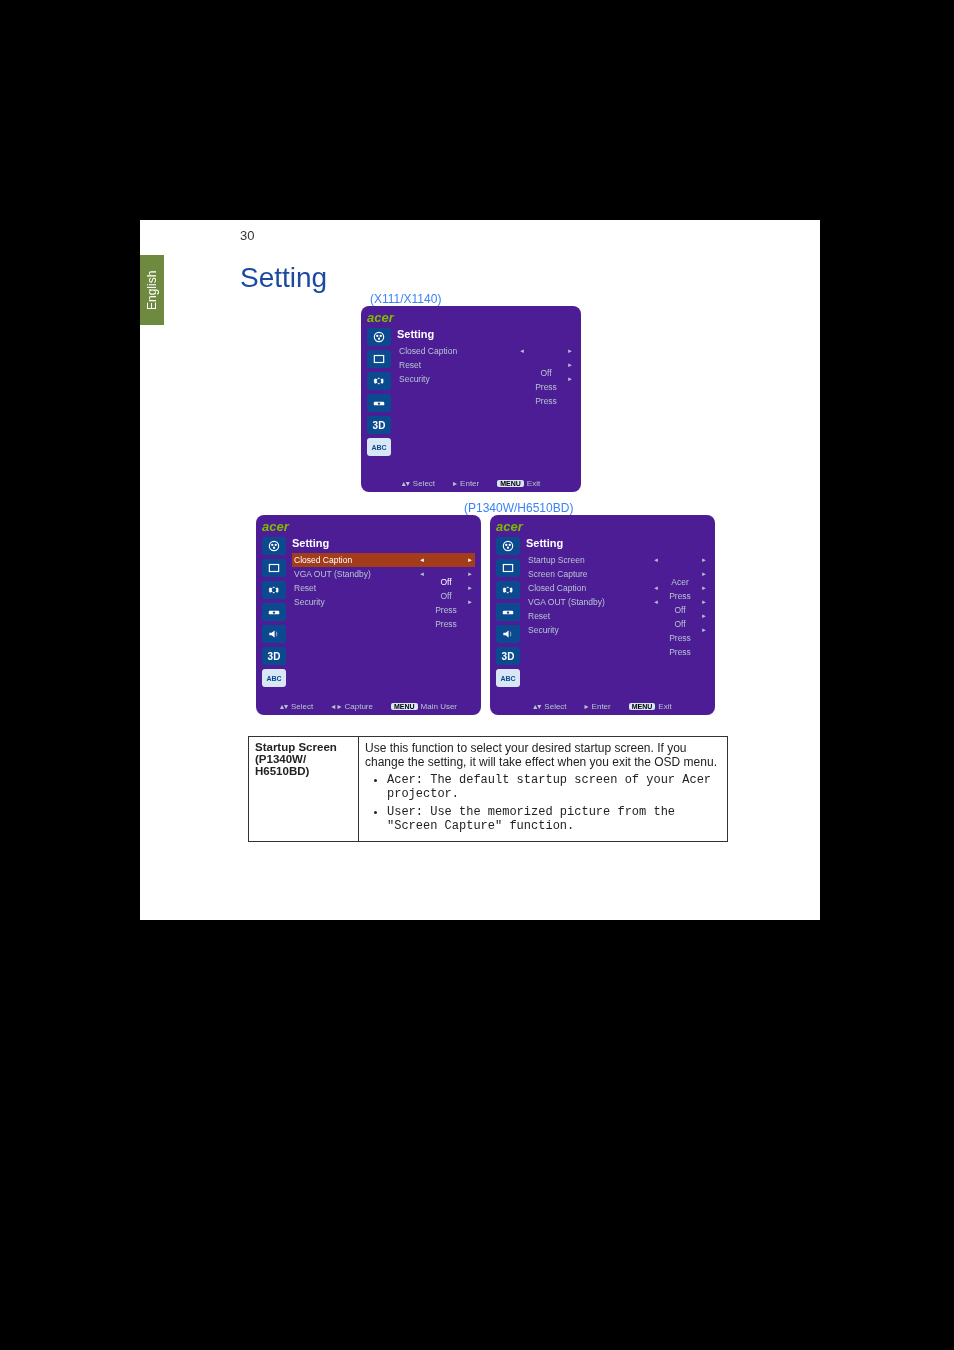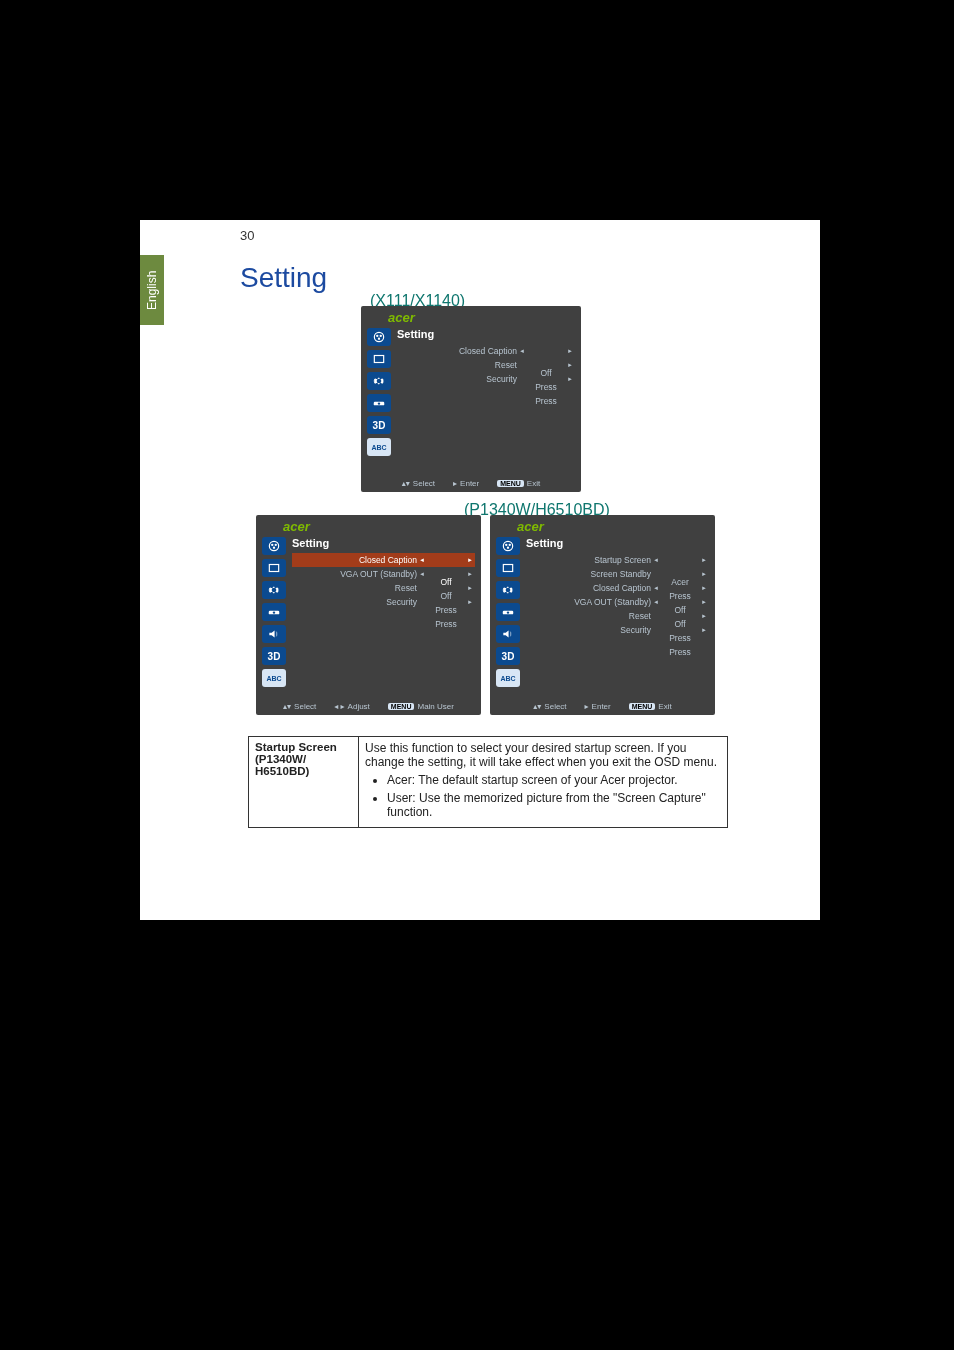--- a/index.html
+++ b/index.html
@@ -1,55 +1,55 @@
 <!DOCTYPE html>
 <html><head>
 <meta charset="utf-8">
 <style>
   * { box-sizing: border-box; margin: 0; padding: 0; }
   body { background: #000; width: 954px; height: 1350px; font-family: Arial, sans-serif; position: relative; }
   .page { position: absolute; left: 140px; top: 220px; width: 680px; background: #fff; height: 700px; padding: 0; }
   .sidetab { position: absolute; left: 140px; top: 255px; width: 24px; height: 70px; background: #6d8a3f; color: #fff; writing-mode: vertical-rl; transform: rotate(180deg); text-align: center; font-size: 12px; display: flex; align-items: center; justify-content: center; }
   .pagenum { position: absolute; left: 240px; top: 228px; font-size: 13px; color: #333; text-align: right; }
   .heading { position: absolute; left: 240px; top: 262px; font-size: 28px; color: #1c4aa0; font-weight: normal; }
-  .model-lbl { position: absolute; font-size: 16px; color: #0f766e; }
+  .model-lbl { position: absolute; font-size: 12px; color: #3b82f6; }
   .lbl1 { left: 370px; top: 292px; }
   .lbl2 { left: 278px; top: 526px; }
   .lbl3 { left: 464px; top: 501px; }
 
-  .osd { position: absolute; background: #404040; border-radius: 2px; padding-left: 21px; }
+  .osd { position: absolute; background: #4c1d95; border-radius: 8px; }
   .osd1 { left: 361px; top: 306px; width: 220px; height: 186px; }
   .osd2 { left: 256px; top: 515px; width: 225px; height: 200px; }
   .osd3 { left: 490px; top: 515px; width: 225px; height: 200px; }
 
   .acer { color: #7fba00; font-style: italic; font-weight: bold; font-size: 13px; padding: 4px 0 0 6px; }
   .tabcol { position: absolute; left: 6px; top: 22px; width: 26px; display: flex; flex-direction: column; gap: 4px; }
   .tabicon { width: 24px; height: 18px; background: #0b4a8f; border-radius: 3px; display: flex; align-items: center; justify-content: center; color: #fff; font-size: 10px; }
   .tabicon.sel { background: #0b4a8f; }
   .tabicon.light { background: #d8e6f5; color: #0b4a8f; }
   .tabicon svg { width: 14px; height: 14px; fill: currentColor; }
 
   .panel { position: absolute; left: 36px; top: 22px; right: 6px; color: #b8c5d0; font-size: 9px; }
   .panel-title { color: #fff; font-weight: bold; font-size: 11px; margin-bottom: 4px; }
   .row { display: flex; align-items: center; height: 14px; font-size: 8.5px; }
   .row.hl { background: #a23c1a; color: #fff; }
-  .row .lab { flex: 1; padding-left: 2px; text-align: right; }
+  .row .lab { flex: 1; padding-left: 2px; }
   .row .arr { width: 10px; text-align: center; font-size: 7px; }
   .row .val { width: 38px; text-align: center; margin-top: 44px; }
   .row .arr2 { width: 10px; text-align: center; font-size: 7px; }
 
   .footer { position: absolute; bottom: 4px; left: 0; right: 0; display: flex; justify-content: center; gap: 18px; font-size: 8px; color: #b8c5d0; }
   .footer .grp { display: flex; align-items: center; gap: 3px; }
   .menubadge { background: #d8e6f5; color: #000; font-size: 7px; padding: 0 3px; border-radius: 2px; font-weight: bold; }
 
   .desc-table { position: absolute; left: 248px; top: 736px; width: 480px; border: 1px solid #333; border-collapse: collapse; font-size: 12px; color: #222; }
   .desc-table td { border: 1px solid #333; padding: 4px 6px; vertical-align: top; }
   .desc-table .c1 { width: 110px; font-weight: bold; font-size: 11.5px; }
   .desc-table ul { list-style: disc; padding-left: 22px; margin-top: 4px; }
-  .desc-table li { margin-bottom: 4px; }
+  .desc-table li { margin-bottom: 4px; font-family: Liberation Mono, monospace; }
 </style>
 </head>
 <body>
 
 <div class="page"></div>
 <div class="sidetab">English</div>
 <div class="pagenum">30</div>
 <h1 class="heading">Setting</h1>
 
 <div class="model-lbl lbl1">(X111/X1140)</div>
@@ -186,21 +186,21 @@
         <span class="arr2">▸</span>
       </div>
   </div>
   <div class="footer">
     <span class="grp">
         <span>▴▾</span>
         <span>Select</span>
       </span>
     <span class="grp">
         <span>◂ ▸</span>
-        <span>Adjust</span>
+        <span>Capture</span>
       </span>
     <span class="grp">
         <span class="menubadge">MENU</span>
         <span>Main User</span>
       </span>
   </div>
 </div>
 
 <div class="osd osd3">
   <div class="acer">acer</div>
@@ -240,21 +240,21 @@
   </div>
   <div class="panel">
     <div class="panel-title">Setting</div>
     <div class="row">
         <span class="lab">Startup Screen</span>
         <span class="arr">◂</span>
         <span class="val">Acer</span>
         <span class="arr2">▸</span>
       </div>
     <div class="row">
-        <span class="lab">Screen Standby</span>
+        <span class="lab">Screen Capture</span>
         <span class="arr"></span>
         <span class="val">Press</span>
         <span class="arr2">▸</span>
       </div>
     <div class="row">
         <span class="lab">Closed Caption</span>
         <span class="arr">◂</span>
         <span class="val">Off</span>
         <span class="arr2">▸</span>
       </div>

